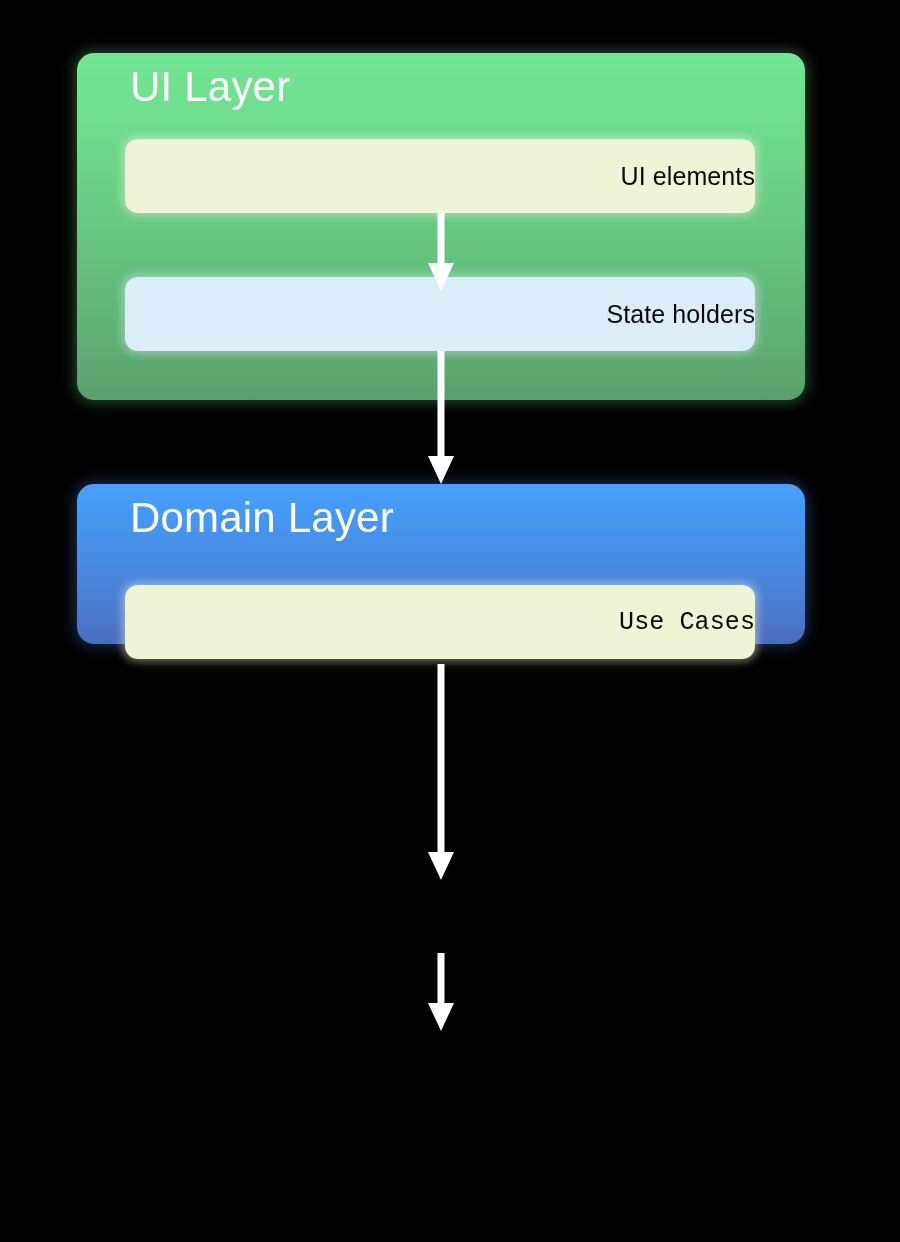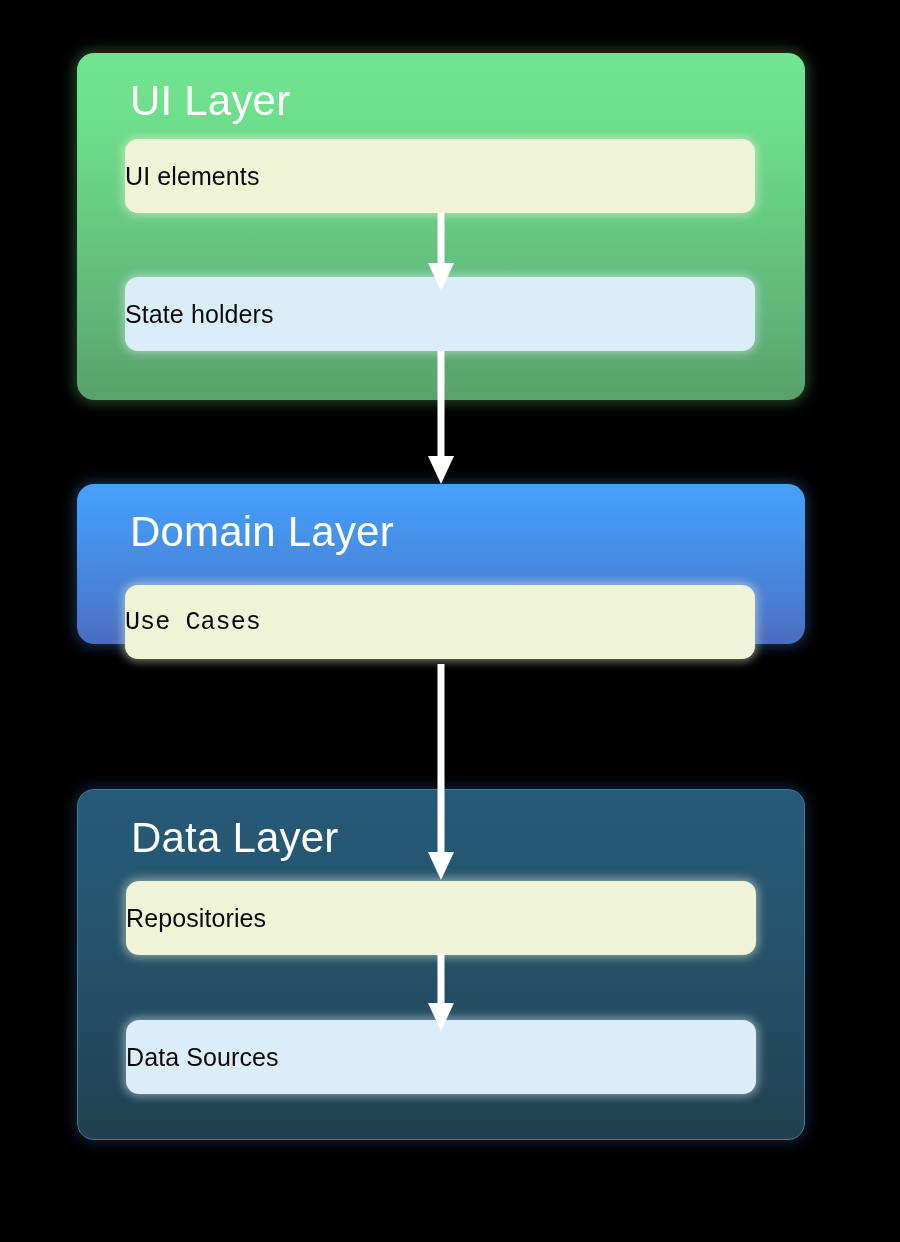--- a/index.html
+++ b/index.html
@@ -52,39 +52,39 @@
     height: 351px;
     background: linear-gradient(180deg, #275a79 0%, #26566f 30%, #244a5e 72%, #223f4e 100%);
     border: 1px solid #3e7ca8;
     box-shadow: 0 0 14px 3px rgba(50, 110, 160, 0.28);
   }
 
   
   .layer-title {
     position: absolute;
     left: 53px;
-    top: 24px;
+    top: 10px;
     font-size: 42px;
     line-height: 1.15;
     font-weight: 400;
     color: #ffffff;
     letter-spacing: 0.2px;
     white-space: nowrap;
   }
 
   
   .card {
     position: absolute;
     left: 48px;
     width: 630px;
     height: 74px;
     border-radius: 13px;
     display: flex;
     align-items: center;
-    justify-content: flex-start;
+    justify-content: flex-end;
     box-sizing: border-box;
   }
 
   .card-cream {
     background: #eff4d6;
     box-shadow: 0 0 9px 3px rgba(239, 244, 214, 0.45);
   }
 
   .card-blue {
     background: #dcedfa;
@@ -139,31 +139,20 @@
   </div>
 
   <div class="layer layer-domain">
     <div class="layer-title">Domain Layer</div>
 
     <div class="card card-cream card-use-cases">
       <span class="card-label">Use Cases</span>
     </div>
   </div>
 
-  <div class="layer layer-data">
-    <div class="layer-title">Data Layer</div>
-
-    <div class="card card-cream card-repositories">
-      <span class="card-label">Repositories</span>
-    </div>
-
-    <div class="card card-blue card-data-sources">
-      <span class="card-label">Data Sources</span>
-    </div>
-  </div>
 
   <div class="arrow arrow-ui-internal">
     <svg viewBox="0 0 26 78" preserveAspectRatio="none" aria-hidden="true">
       <rect x="9.5" y="0" width="7" height="56" fill="#ffffff"></rect>
       <polygon points="0,50 26,50 13,78" fill="#ffffff"></polygon>
     </svg>
   </div>
 
   <div class="arrow arrow-ui-to-domain">
     <svg viewBox="0 0 26 133" preserveAspectRatio="none" aria-hidden="true">

